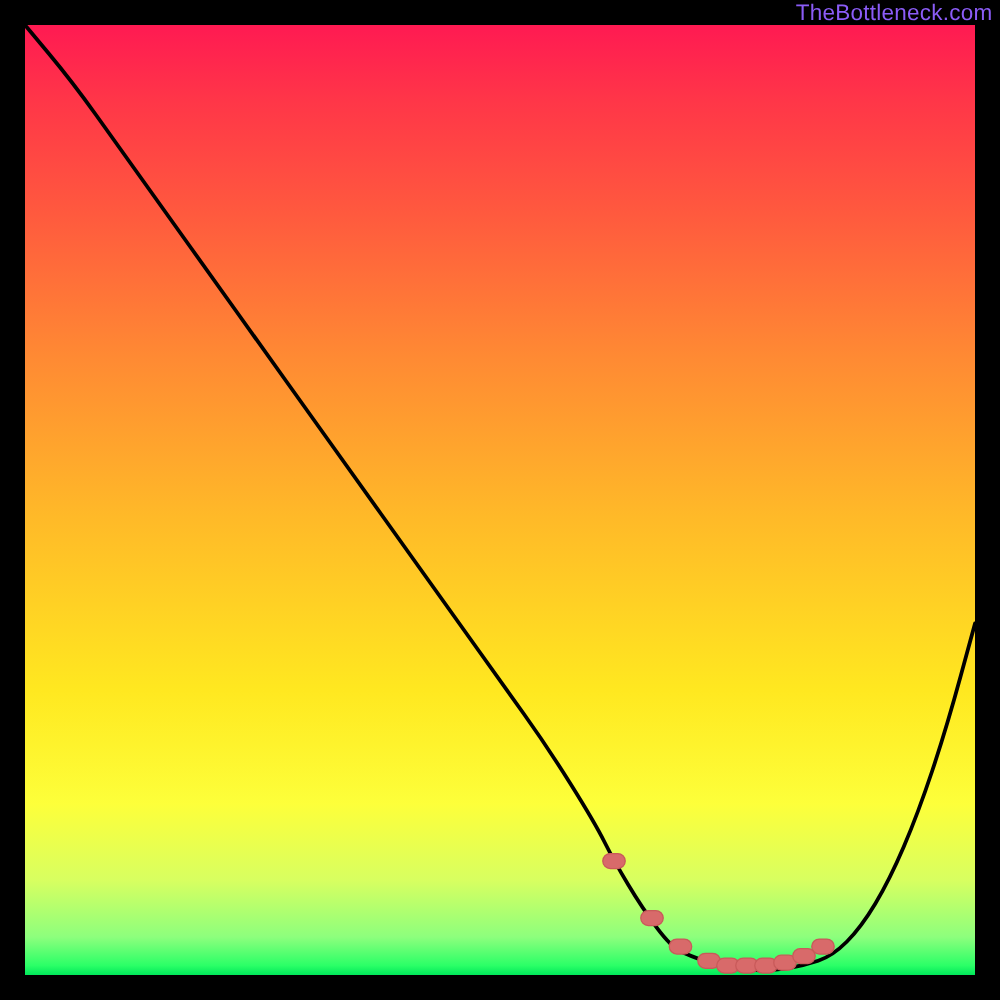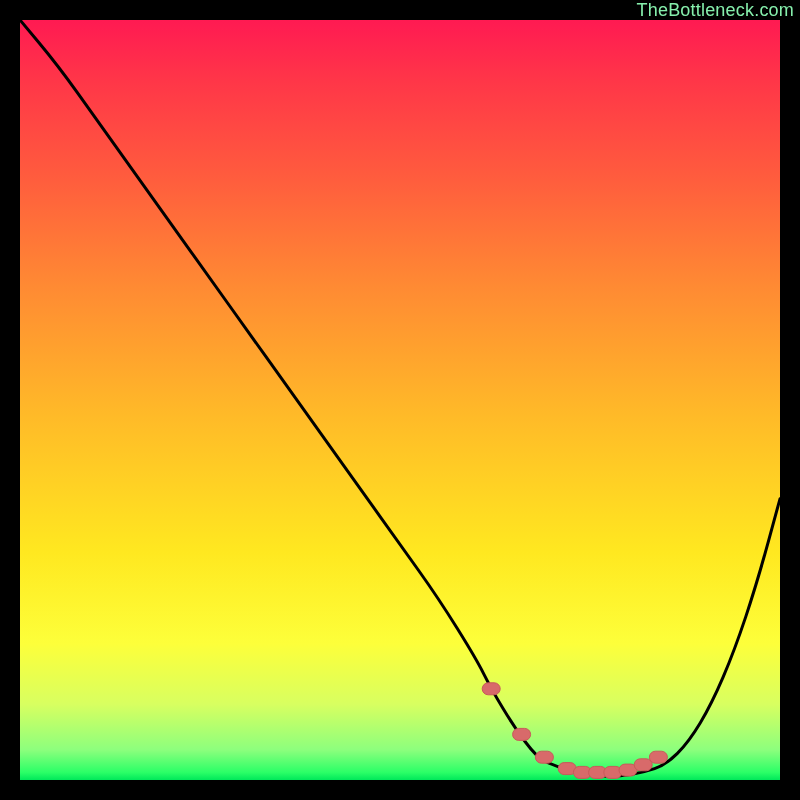--- a/index.html
+++ b/index.html
@@ -50,21 +50,21 @@
     position: absolute;
     left: 0;
     top: 0;
     width: 760px;
     height: 760px;
   }
   .attribution {
     position: absolute;
     right: 6px;
     top: 0px;
-    color: #86efac;
+    color: #8b5cf6;
     font-size: 18px;
     font-weight: 500;
     letter-spacing: 0.2px;
   }
 </style>
 </head>
 <body>
 
 <div class="frame">
   <div class="plot-area">

